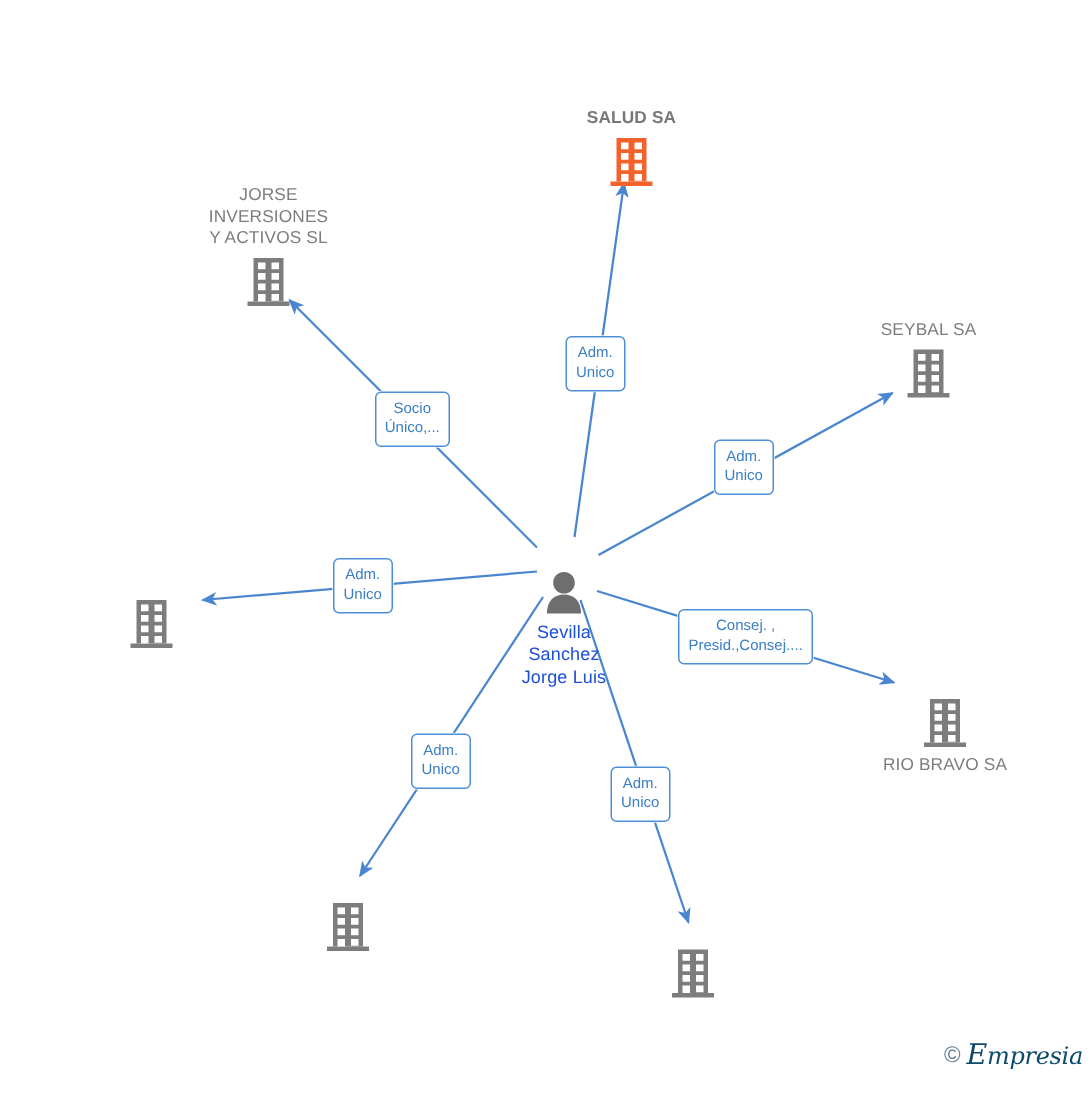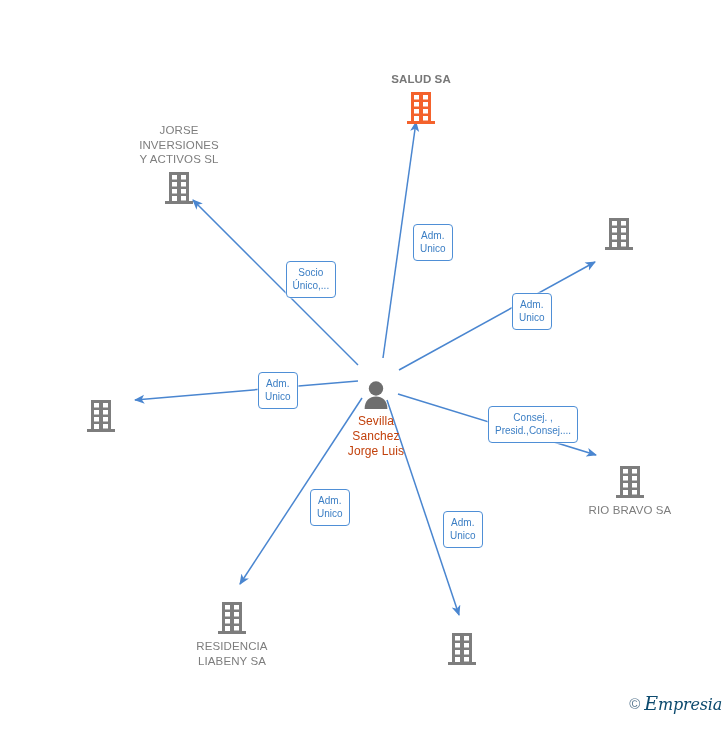--- a/index.html
+++ b/index.html
@@ -44,41 +44,40 @@
     white-space: pre-line;
   }
   .node .glyph {
     display: block;
     line-height: 0;
   }
   .node.label-above .glyph { margin-top: 4px; }
   .node.label-below .glyph { margin-bottom: 4px; }
 
   .node.root {
-    color: #c2410c;
+    color: #1d4ed8;
     font-size: 12px;
     line-height: 15px;
   }
 
   
   .edge-label {
     position: absolute;
     box-sizing: border-box;
     background: #ffffff;
     border: 1.3px solid #4f8fd6;
     border-radius: 4px;
     color: #3b7ec4;
     font-size: 10px;
     line-height: 13px;
     text-align: center;
     padding: 4px 6px 5px 6px;
     white-space: pre-line;
     z-index: 8;
     box-shadow: 0 0 0 0.5px rgba(255,255,255,0.9);
-    margin-left: 36px;
   }
 
   
   #watermark {
     position: absolute;
     right: 6px;
     bottom: 4px;
     display: flex;
     align-items: center;
     gap: 4px;
@@ -150,20 +149,21 @@
             <rect x="17" y="4" width="5" height="4.5" fill="#ffffff"></rect>
             <rect x="8" y="11" width="5" height="4.5" fill="#ffffff"></rect>
             <rect x="17" y="11" width="5" height="4.5" fill="#ffffff"></rect>
             <rect x="8" y="18" width="5" height="4.5" fill="#ffffff"></rect>
             <rect x="17" y="18" width="5" height="4.5" fill="#ffffff"></rect>
             <rect x="8" y="25" width="5" height="5" fill="#ffffff"></rect>
             <rect x="17" y="25" width="5" height="4.5" fill="#ffffff"></rect>
           </svg></span>
       </div>
       <div class="node label-above" style="left: 619px; top: 213px;">
+        <span class="label">SEYBAL SA</span>
         <span class="glyph"><svg width="30" height="34" viewBox="0 0 30 34" xmlns="http://www.w3.org/2000/svg">
             <rect x="5" y="1" width="20" height="29" fill="#7d7d7d"></rect>
             <rect x="1" y="30" width="28" height="3" fill="#7d7d7d"></rect>
             <rect x="8" y="4" width="5" height="4.5" fill="#ffffff"></rect>
             <rect x="17" y="4" width="5" height="4.5" fill="#ffffff"></rect>
             <rect x="8" y="11" width="5" height="4.5" fill="#ffffff"></rect>
             <rect x="17" y="11" width="5" height="4.5" fill="#ffffff"></rect>
             <rect x="8" y="18" width="5" height="4.5" fill="#ffffff"></rect>
             <rect x="17" y="18" width="5" height="4.5" fill="#ffffff"></rect>
             <rect x="8" y="25" width="5" height="5" fill="#ffffff"></rect>
@@ -205,22 +205,20 @@
             <rect x="1" y="30" width="28" height="3" fill="#7d7d7d"></rect>
             <rect x="8" y="4" width="5" height="4.5" fill="#ffffff"></rect>
             <rect x="17" y="4" width="5" height="4.5" fill="#ffffff"></rect>
             <rect x="8" y="11" width="5" height="4.5" fill="#ffffff"></rect>
             <rect x="17" y="11" width="5" height="4.5" fill="#ffffff"></rect>
             <rect x="8" y="18" width="5" height="4.5" fill="#ffffff"></rect>
             <rect x="17" y="18" width="5" height="4.5" fill="#ffffff"></rect>
             <rect x="8" y="25" width="5" height="5" fill="#ffffff"></rect>
             <rect x="17" y="25" width="5" height="4.5" fill="#ffffff"></rect>
           </svg></span>
-        <span class="label">RESIDENCIA
-LIABENY SA</span>
       </div>
       <div class="node label-below" style="left: 462px; top: 632px;">
         <span class="glyph"><svg width="30" height="34" viewBox="0 0 30 34" xmlns="http://www.w3.org/2000/svg">
             <rect x="5" y="1" width="20" height="29" fill="#7d7d7d"></rect>
             <rect x="1" y="30" width="28" height="3" fill="#7d7d7d"></rect>
             <rect x="8" y="4" width="5" height="4.5" fill="#ffffff"></rect>
             <rect x="17" y="4" width="5" height="4.5" fill="#ffffff"></rect>
             <rect x="8" y="11" width="5" height="4.5" fill="#ffffff"></rect>
             <rect x="17" y="11" width="5" height="4.5" fill="#ffffff"></rect>
             <rect x="8" y="18" width="5" height="4.5" fill="#ffffff"></rect>

